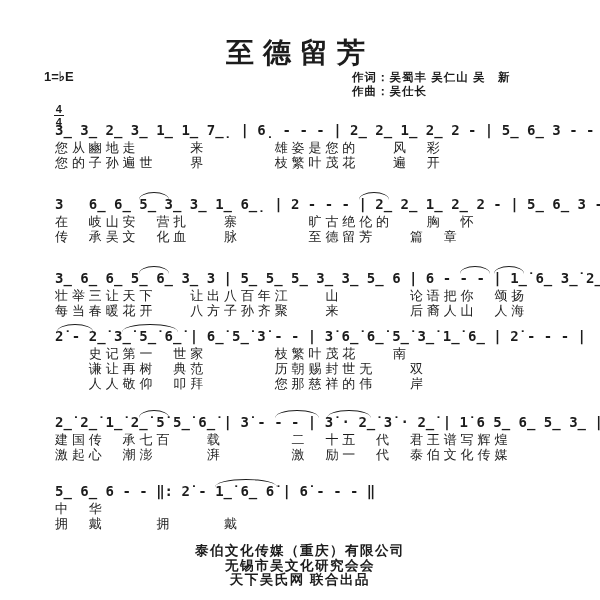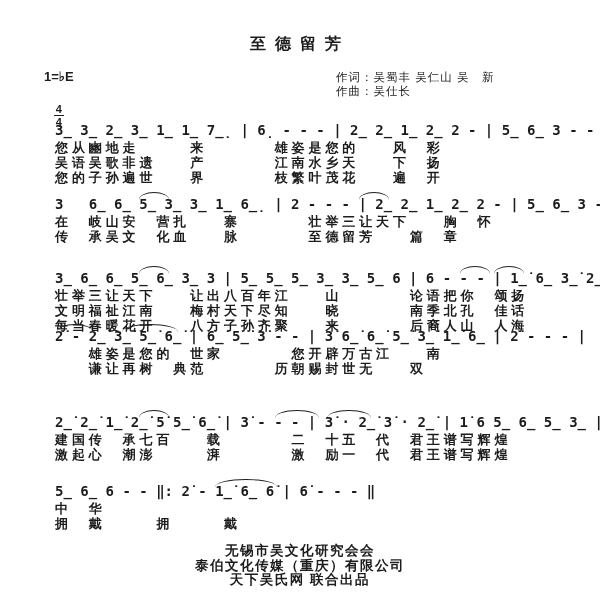--- a/index.html
+++ b/index.html
@@ -3,44 +3,44 @@
 <meta charset="utf-8">
 <style>
   html,body{margin:0;padding:0;}
   body{
     width:600px;height:600px;background:#ffffff;position:relative;
     font-family:"Liberation Sans", sans-serif;color:#1c1c1c;overflow:hidden;
   }
   .sheet{position:absolute;inset:0;background:#fff;}
   .title{
     position:absolute;top:34px;left:0;width:100%;margin:0;text-align:center;
-    font-size:16px;font-weight:bold;letter-spacing:9px;
+    font-size:28px;font-weight:bold;letter-spacing:9px;
     font-family:"Liberation Serif", serif;
   }
   .keysig{
     position:absolute;left:44px;top:69px;font-size:13px;font-weight:bold;
     display:flex;align-items:center;gap:20px;flex-direction:column;
   }
   .ts{display:inline-flex;flex-direction:column;align-items:center;
     font-size:11px;line-height:10px;font-weight:bold;}
   .ts .num{border-bottom:1.3px solid #1c1c1c;padding:0 2px 1px;}
   .ts .den{padding-top:1px;}
   .credits{
-    position:absolute;left:336px;top:70px;font-size:11.5px;font-weight:normal;
+    position:absolute;left:352px;top:70px;font-size:11.5px;font-weight:bold;
     line-height:14px;letter-spacing:1px;
   }
   .system{position:absolute;left:55px;width:535px;}
   .sys1{top:120px}.sys2{top:194px}.sys3{top:268px}.sys4{top:326px}.sys5{top:412px}.sys6{top:481px}
   .notes{
     font-family:"DejaVu Sans Mono", monospace;font-size:14px;font-weight:bold;
     line-height:20px;white-space:pre;position:relative;
   }
   .lyric{
     font-size:13px;line-height:15px;white-space:pre;letter-spacing:3.9px;
-    font-weight:bold;
+    font-weight:normal;
   }
   .slur{
     position:absolute;top:-2px;height:7px;
     border-top:1.6px solid #1c1c1c;
     border-radius:50% 50% 0 0 / 100% 100% 0 0;
   }
   .footer{
     position:absolute;top:544px;left:0;width:100%;text-align:center;
     font-size:13.5px;font-weight:bold;line-height:14.5px;letter-spacing:1.5px;
   }
@@ -61,65 +61,64 @@
   </div>
 
   <div class="credits">
     <div>作词：吴蜀丰 吴仁山 吴　新</div>
     <div>作曲：吴仕长</div>
   </div>
 
   <div class="system sys1">
     <div class="notes">3̲ 3̲ 2̲ 3̲ 1̲ 1̲ 7̲̣ | 6̣ - - - | 2̲ 2̲ 1̲ 2̲ 2 - | 5̲ 6̲ 3 - - |</div>
     <div class="lyric">您从豳地走　　　来　　　　雄姿是您的　　风　彩</div>
-    <div class="lyric">吴语吴歌非遗　　产　　　　江南水乡天　　下　扬</div>
     <div class="lyric">您的子孙遍世　　界　　　　枝繁叶茂花　　遍　开</div>
   </div>
 
   <div class="system sys2">
     <div class="slur" style="left:84px;width:30px"></div>
     <div class="slur" style="left:304px;width:30px"></div>
     <div class="notes">3   6̲ 6̲ 5̲ 3̲ 3̲ 1̲ 6̲̣ | 2 - - - | 2̲ 2̲ 1̲ 2̲ 2 - | 5̲ 6̲ 3 - - |</div>
-    <div class="lyric">在　岐山安　营扎　　寨　　　　壮举三让天下　　胸　怀</div>
+    <div class="lyric">在　岐山安　营扎　　寨　　　　旷古绝伦的　　胸　怀</div>
     <div class="lyric">传　承吴文　化血　　脉　　　　至德留芳　　篇　章</div>
   </div>
 
   <div class="system sys3">
     <div class="slur" style="left:84px;width:30px"></div>
     <div class="slur" style="left:405px;width:30px"></div>
     <div class="slur" style="left:439px;width:30px"></div>
     <div class="notes">3̲ 6̲ 6̲ 5̲ 6̲ 3̲ 3 | 5̲ 5̲ 5̲ 3̲ 3̲ 5̲ 6 | 6 - - - | 1̲̇ 6̲ 3̲̇ 2̲̇ 2̇ 1̲̇ 2̲̇ |</div>
     <div class="lyric">壮举三让天下　　让出八百年江　　山　　　　论语把你　颂扬</div>
-    <div class="lyric">文明福祉江南　　梅村天下尽知　　晓　　　　南季北孔　佳话</div>
     <div class="lyric">每当春暖花开　　八方子孙齐聚　　来　　　　后裔人山　人海</div>
   </div>
 
   <div class="system sys4">
     <div class="slur" style="left:2px;width:36px"></div>
     <div class="slur" style="left:67px;width:56px"></div>
     <div class="notes">2̇ - 2̲̇ 3̲̇ 5̲̇ 6̲̇ | 6̲̇ 5̲̇ 3̇ - - | 3̇ 6̲̇ 6̲̇ 5̲̇ 3̲̇ 1̲̇ 6̲ | 2̇ - - - |</div>
-    <div class="lyric">　　雄姿是您的　世家　　　　您开辟万古江　　南</div>
+    <div class="lyric">　　史记第一　世家　　　　枝繁叶茂花　　南</div>
     <div class="lyric">　　谦让再树　典范　　　　历朝赐封世无　　双</div>
+    <div class="lyric">　　人人敬仰　叩拜　　　　您那慈祥的伟　　岸</div>
   </div>
 
   <div class="system sys5">
     <div class="slur" style="left:84px;width:30px"></div>
     <div class="slur" style="left:220px;width:44px"></div>
     <div class="slur" style="left:272px;width:44px"></div>
     <div class="notes">2̲̇ 2̲̇ 1̲̇ 2̲̇ 5̇ 5̲̇ 6̲̇ | 3̇ - - - | 3̇ · 2̲̇ 3̇ · 2̲̇ | 1̇ 6 5̲ 6̲ 5̲ 3̲ |</div>
     <div class="lyric">建国传　承七百　　载　　　　二　十五　代　君王谱写辉煌</div>
-    <div class="lyric">激起心　潮澎　　　湃　　　　激　励一　代　君王谱写辉煌</div>
+    <div class="lyric">激起心　潮澎　　　湃　　　　激　励一　代　泰伯文化传媒</div>
   </div>
 
   <div class="system sys6">
     <div class="slur" style="left:160px;width:62px"></div>
     <div class="notes">5̲ 6̲ 6 - - ‖: 2̇ - 1̲̇ 6̲ 6̇ | 6̇ - - - ‖</div>
     <div class="lyric">中　华</div>
     <div class="lyric">拥　戴　　　拥　　　戴</div>
   </div>
 
   <div class="footer">
+    <div>泰伯文化传媒（重庆）有限公司</div>
     <div>无锡市吴文化研究会会</div>
-    <div>泰伯文化传媒（重庆）有限公司</div>
     <div>天下吴氏网 联合出品</div>
   </div>
 
 </div>
 
 </body></html>

